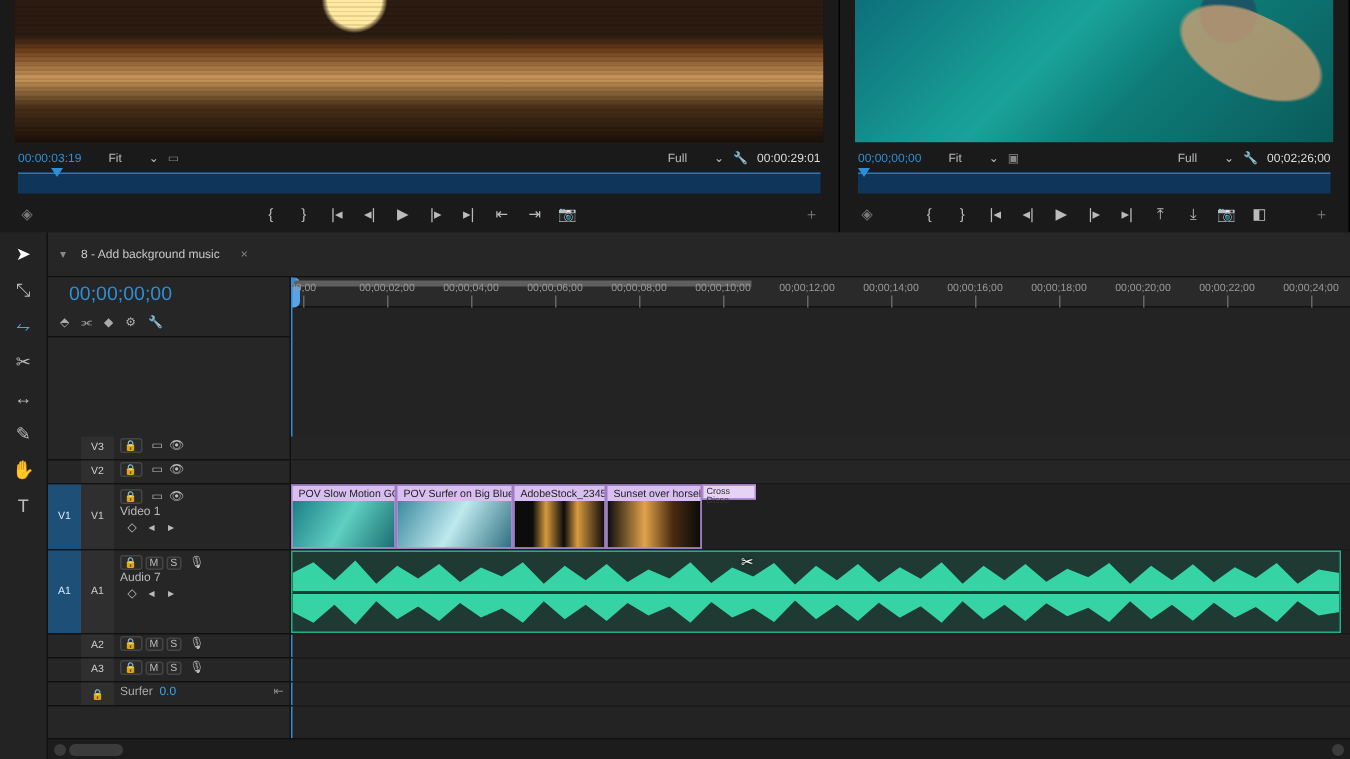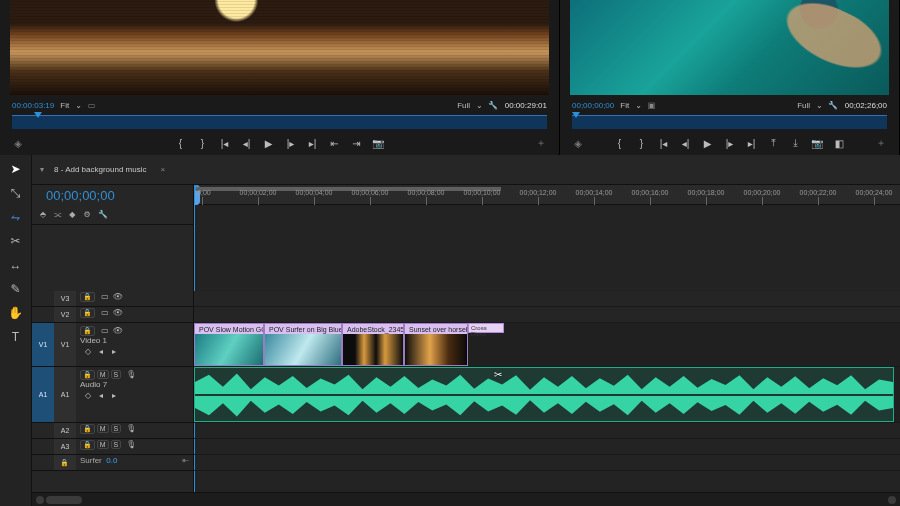--- a/index.html
+++ b/index.html
@@ -22,21 +22,21 @@
      repeating-linear-gradient(0deg, rgba(0,0,0,.25) 0 1px, transparent 1px 3px);opacity:.4;}
   .ocean {
     background:
       radial-gradient(circle at 78% 10%, #1a5666 0 18px, transparent 20px),
       linear-gradient(135deg,#0d6f7a,#19a39a 40%,#0e7c78 60%,#0a5a5a);
   }
   .ocean::after{content:"";position:absolute;left:45%;top:0;width:60%;height:90%;
      background: radial-gradient(ellipse at 60% 30%, #d7a373 0 30%, transparent 32%);
      transform:rotate(25deg);opacity:.75;}
   .info-row { display:flex; align-items:center; gap:6px; padding:0 12px; height:16px; color:#2f8fd6; }
-  .info-row .fit { color:#bbb; }
+  .info-row .fit { color:#bbb;margin-left:12px; }
   .info-row .spacer { flex:1; }
   .info-row .dur { color:#ddd; }
   .scrub { height:14px; margin:2px 12px 2px 12px; background:#0f355a; border-top:1px solid #2e72b8; position:relative; }
   .playhead-mark{position:absolute;top:-4px;width:0;height:0;border-left:4px solid transparent;border-right:4px solid transparent;border-top:6px solid #2f8fd6;}
   .transport { height:24px; display:flex; align-items:center; justify-content:center; gap:10px; color:#bbb; }
   .transport .edge { margin-left:auto; margin-right:12px; color:#777;}
   .transport .edgeL{ margin-right:auto; margin-left:12px; color:#777;}
   .ticon { width:12px; height:12px; display:inline-flex; align-items:center; justify-content:center; font-size:10px;}
 
   

